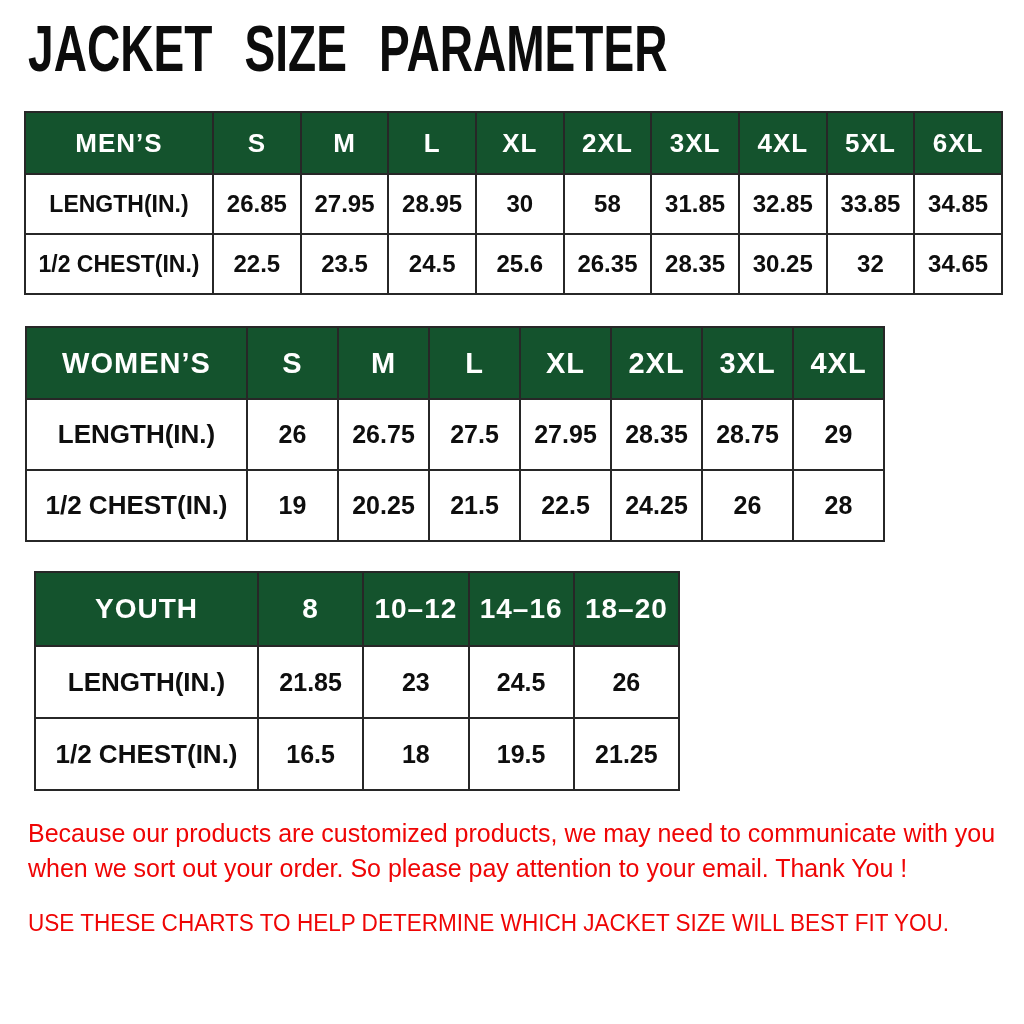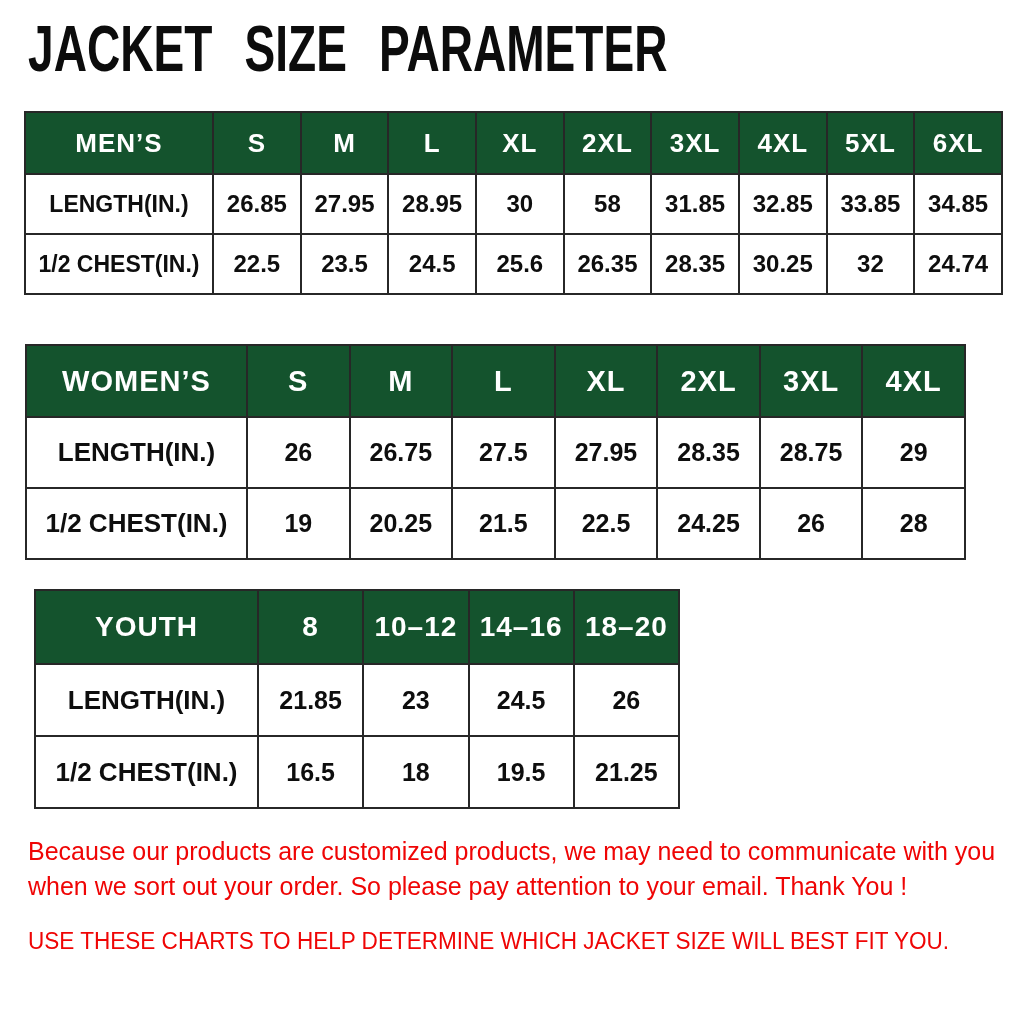--- a/index.html
+++ b/index.html
@@ -66,21 +66,21 @@
     color:#0e0e0e;
     font-weight:700;
   }
 
   .t-mens { width:979px; margin:28px 0 0 0; }
   .t-mens th.label-col { width:186px; }
   .t-mens thead th { height:60px; font-size:26px; }
   .t-mens tbody th { height:58px; font-size:23px; letter-spacing:0; }
   .t-mens tbody td { font-size:24px; }
 
-  .t-womens { width:941px; margin:49px 0 0 1px; }
+  .t-womens { width:860px; margin:31px 0 0 1px; }
   .t-womens th.label-col { width:219px; }
   .t-womens thead th { height:70px; font-size:29px; }
   .t-womens tbody th { height:69px; font-size:26px; letter-spacing:0; }
   .t-womens tbody td { font-size:25px; }
 
   .t-youth { width:646px; margin:29px 0 0 10px; }
   .t-youth th.label-col { width:221px; }
   .t-youth thead th { height:72px; font-size:28px; }
   .t-youth tbody th { height:70px; font-size:26px; letter-spacing:0; }
   .t-youth tbody td { font-size:25px; }
@@ -141,21 +141,21 @@
           <tr>
             <th class="label-col">1/2 CHEST(IN.)</th>
             <td>22.5</td>
             <td>23.5</td>
             <td>24.5</td>
             <td>25.6</td>
             <td>26.35</td>
             <td>28.35</td>
             <td>30.25</td>
             <td>32</td>
-            <td>24.74</td>
+            <td>34.65</td>
           </tr>
         </tbody>
       </table>
       <table class="t t-womens">
         <thead>
           <tr>
             <th class="label-col">WOMEN’S</th>
             <th>S</th>
             <th>M</th>
             <th>L</th>

